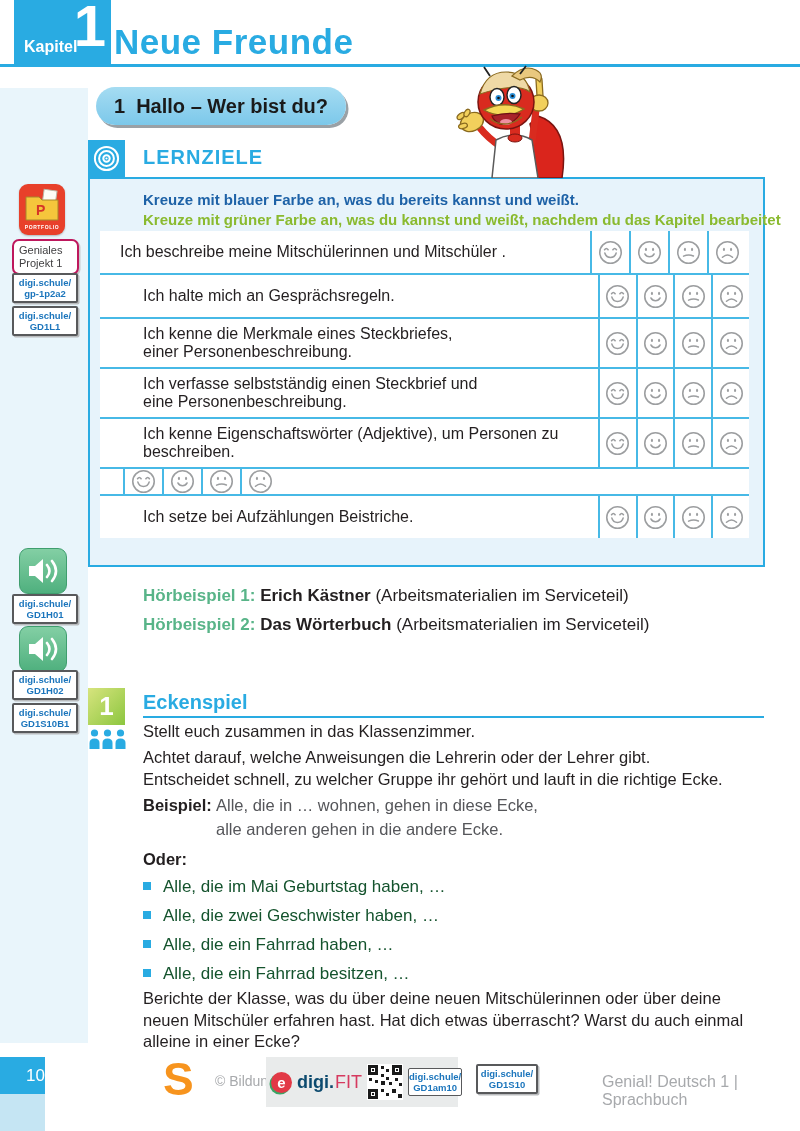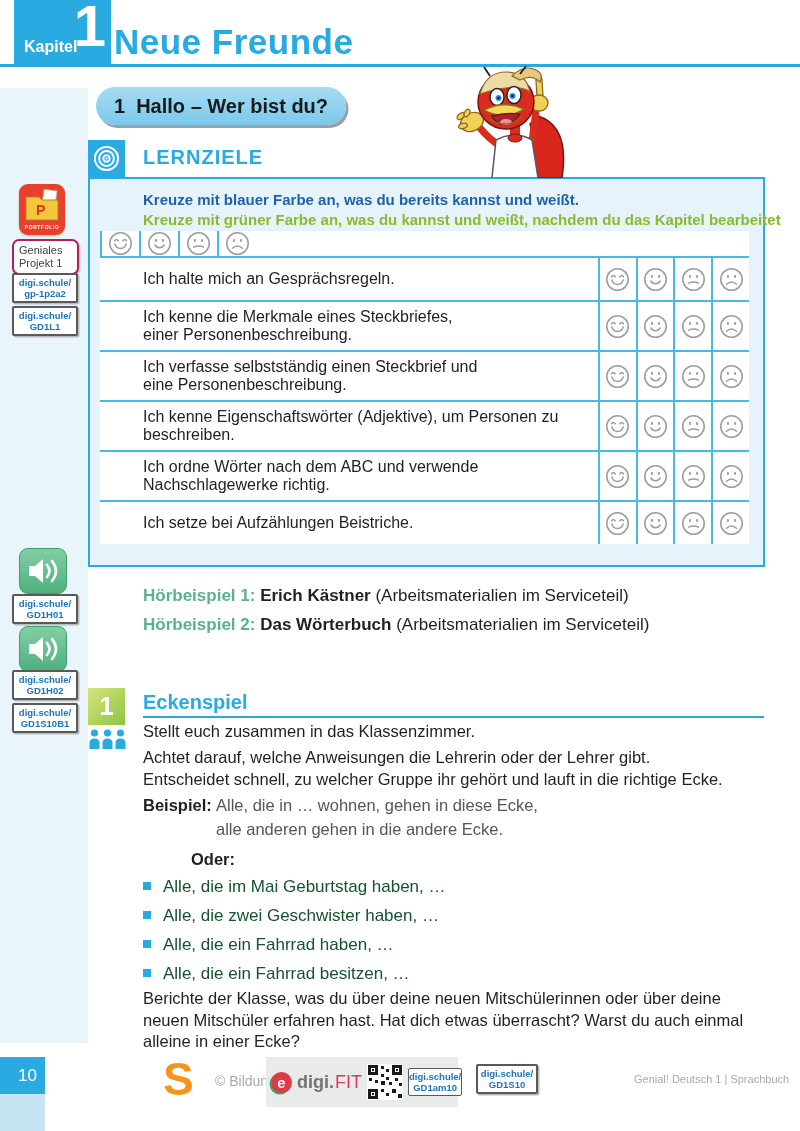--- a/index.html
+++ b/index.html
@@ -59,42 +59,42 @@
 
   
   .ex-num{left:88px;top:688px;width:37px;height:37px;background:linear-gradient(135deg,#d7e47e,#8cc63f);
           color:#fff;font-size:26px;font-weight:bold;display:flex;align-items:center;justify-content:center;}
   .ex-people{left:88px;top:729px;}
   .ex-heading{left:143px;top:691px;font-size:20px;font-weight:bold;color:#29abe2;}
   .ex-rule{left:143px;top:716px;width:621px;height:2px;background:#29abe2;}
   .ex-line{left:143px;font-size:16.5px;color:#231f20;}
   .bsp-label{left:143px;top:796px;font-size:16.5px;font-weight:bold;color:#231f20;}
   .bsp-line{left:216px;font-size:16.5px;color:#55565a;}
-  .oder-label{left:143px;top:850px;font-size:16.5px;font-weight:bold;color:#231f20;margin-left:48px;}
+  .oder-label{left:143px;top:850px;font-size:16.5px;font-weight:bold;color:#231f20;}
   .bullet-list{left:143px;top:877px;width:600px;}
   .bullet-item{display:flex;align-items:flex-start;margin-bottom:10px;font-size:17px;
                color:#14532d;line-height:19px;text-align:right;}
   .bullet-square{width:8px;height:8px;background:#29abe2;margin:5px 12px 0 0;flex:none;}
   .closing{left:143px;top:988px;width:622px;font-size:16.5px;line-height:21.5px;color:#231f20;}
 
   
   .pg-block{left:0;top:1057px;width:45px;height:37px;background:#29abe2;color:#fff;font-size:17px;
-            display:flex;align-items:center;justify-content:flex-end;padding-right:8px;box-sizing:border-box;}
+            display:flex;align-items:center;justify-content:flex-end;box-sizing:border-box;}
   .pg-block2{left:0;top:1094px;width:45px;height:37px;background:#c5e5f3;}
   .pub-logo{left:163px;top:1056px;font-size:46px;font-weight:bold;color:#f7941e;line-height:46px;}
   .copyright{left:215px;top:1073px;font-size:14px;color:#a7a9ac;}
   .digifit-box{left:266px;top:1057px;width:192px;height:50px;background:#e9ebeb;display:flex;
                align-items:center;gap:5px;padding:0 5px;box-sizing:border-box;}
   .dg-e{width:21px;height:21px;border-radius:50%;background:#e23946;color:#fff;font-weight:bold;
         font-size:15px;display:flex;align-items:center;justify-content:center;flex:none;
         box-shadow:-1.5px 1.5px 0 #3aa564;}
-  .dg-digi{color:#737373;font-size:18px;font-weight:bold;}
+  .dg-digi{color:#0c4a6e;font-size:18px;font-weight:bold;}
   .dg-fit{color:#d63a5f;font-size:18px;font-weight:normal;margin-left:-4px;}
   .footer-code-2{left:476px;top:1064px;width:58px;}
-  .edition{left:634px;top:1073px;font-size:11px;color:#a7a9ac;}
+  .edition{left:602px;top:1073px;font-size:16px;color:#a7a9ac;}
 </style>
 </head>
 <body>
 
 <div class="page">
 
   <div class="abs sidebar-bg"></div>
   <div class="abs header-rule"></div>
   <div class="abs chapter-block">
     <span class="abs chapter-label">Kapitel</span>
@@ -149,20 +149,21 @@
       <circle cx="15.5" cy="15.5" r="1.1" fill="#fff"></circle>
     </svg>
   </div>
   <div class="abs lz-heading">LERNZIELE</div>
 
   <div class="abs lz-box"></div>
   <div class="abs instr-blue">Kreuze mit blauer Farbe an, was du bereits kannst und weißt.</div>
   <div class="abs instr-green">Kreuze mit grüner Farbe an, was du kannst und weißt, nachdem du das Kapitel bearbeitet hast.</div>
   <div class="abs lz-table">
       <div class="lz-row">
+        <div class="lz-text">Ich beschreibe meine Mitschülerinnen und Mitschüler .</div>
         <div class="lz-cell">
           <svg width="25" height="25" viewBox="0 0 24 24">
             <g stroke="#9c9ea0" stroke-width="1.5" stroke-linecap="round" fill="none">
               <circle cx="12" cy="12" r="10.3"></circle>
               <path d="M6.3,9.4 Q8,6.8 9.7,9.4 M14.3,9.4 Q16,6.8 17.7,9.4" fill="none"></path>
               <path d="M6.6,12.6 A5.6,5.6 0 0 0 17.4,12.6" fill="none"></path>
             </g>
           </svg>
         </div>
         <div class="lz-cell">
@@ -361,22 +362,20 @@
             <g stroke="#9c9ea0" stroke-width="1.5" stroke-linecap="round" fill="none">
               <circle cx="12" cy="12" r="10.3"></circle>
               <ellipse cx="8.6" cy="9" rx="1" ry="1.5" fill="#9c9ea0" stroke="none"></ellipse>
               <ellipse cx="15.4" cy="9" rx="1" ry="1.5" fill="#9c9ea0" stroke="none"></ellipse>
               <path d="M7.2,16.6 Q12,12.2 16.8,16.6" fill="none"></path>
             </g>
           </svg>
         </div>
       </div>
       <div class="lz-row sep dbl">
-        <div class="lz-text">Ich ordne Wörter nach dem ABC und verwende
-Nachschlagewerke richtig.</div>
         <div class="lz-cell">
           <svg width="25" height="25" viewBox="0 0 24 24">
             <g stroke="#9c9ea0" stroke-width="1.5" stroke-linecap="round" fill="none">
               <circle cx="12" cy="12" r="10.3"></circle>
               <path d="M6.3,9.4 Q8,6.8 9.7,9.4 M14.3,9.4 Q16,6.8 17.7,9.4" fill="none"></path>
               <path d="M6.6,12.6 A5.6,5.6 0 0 0 17.4,12.6" fill="none"></path>
             </g>
           </svg>
         </div>
         <div class="lz-cell">

